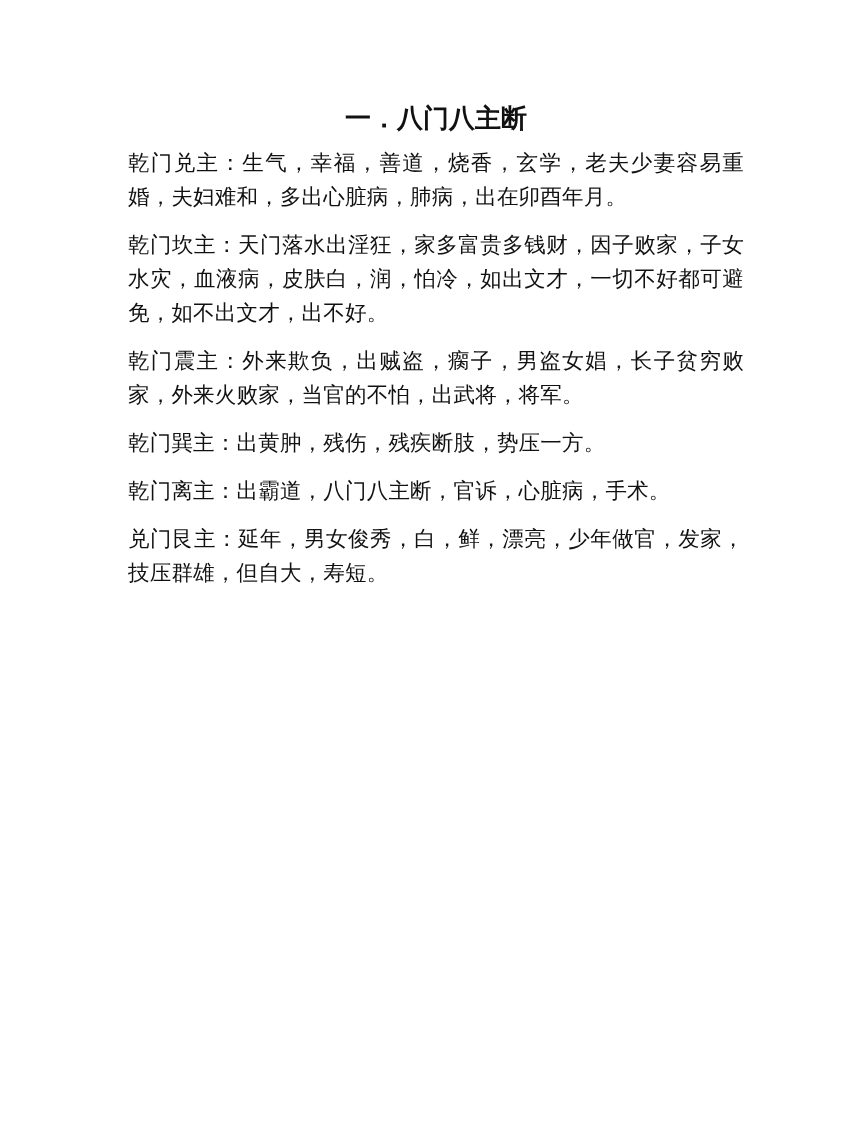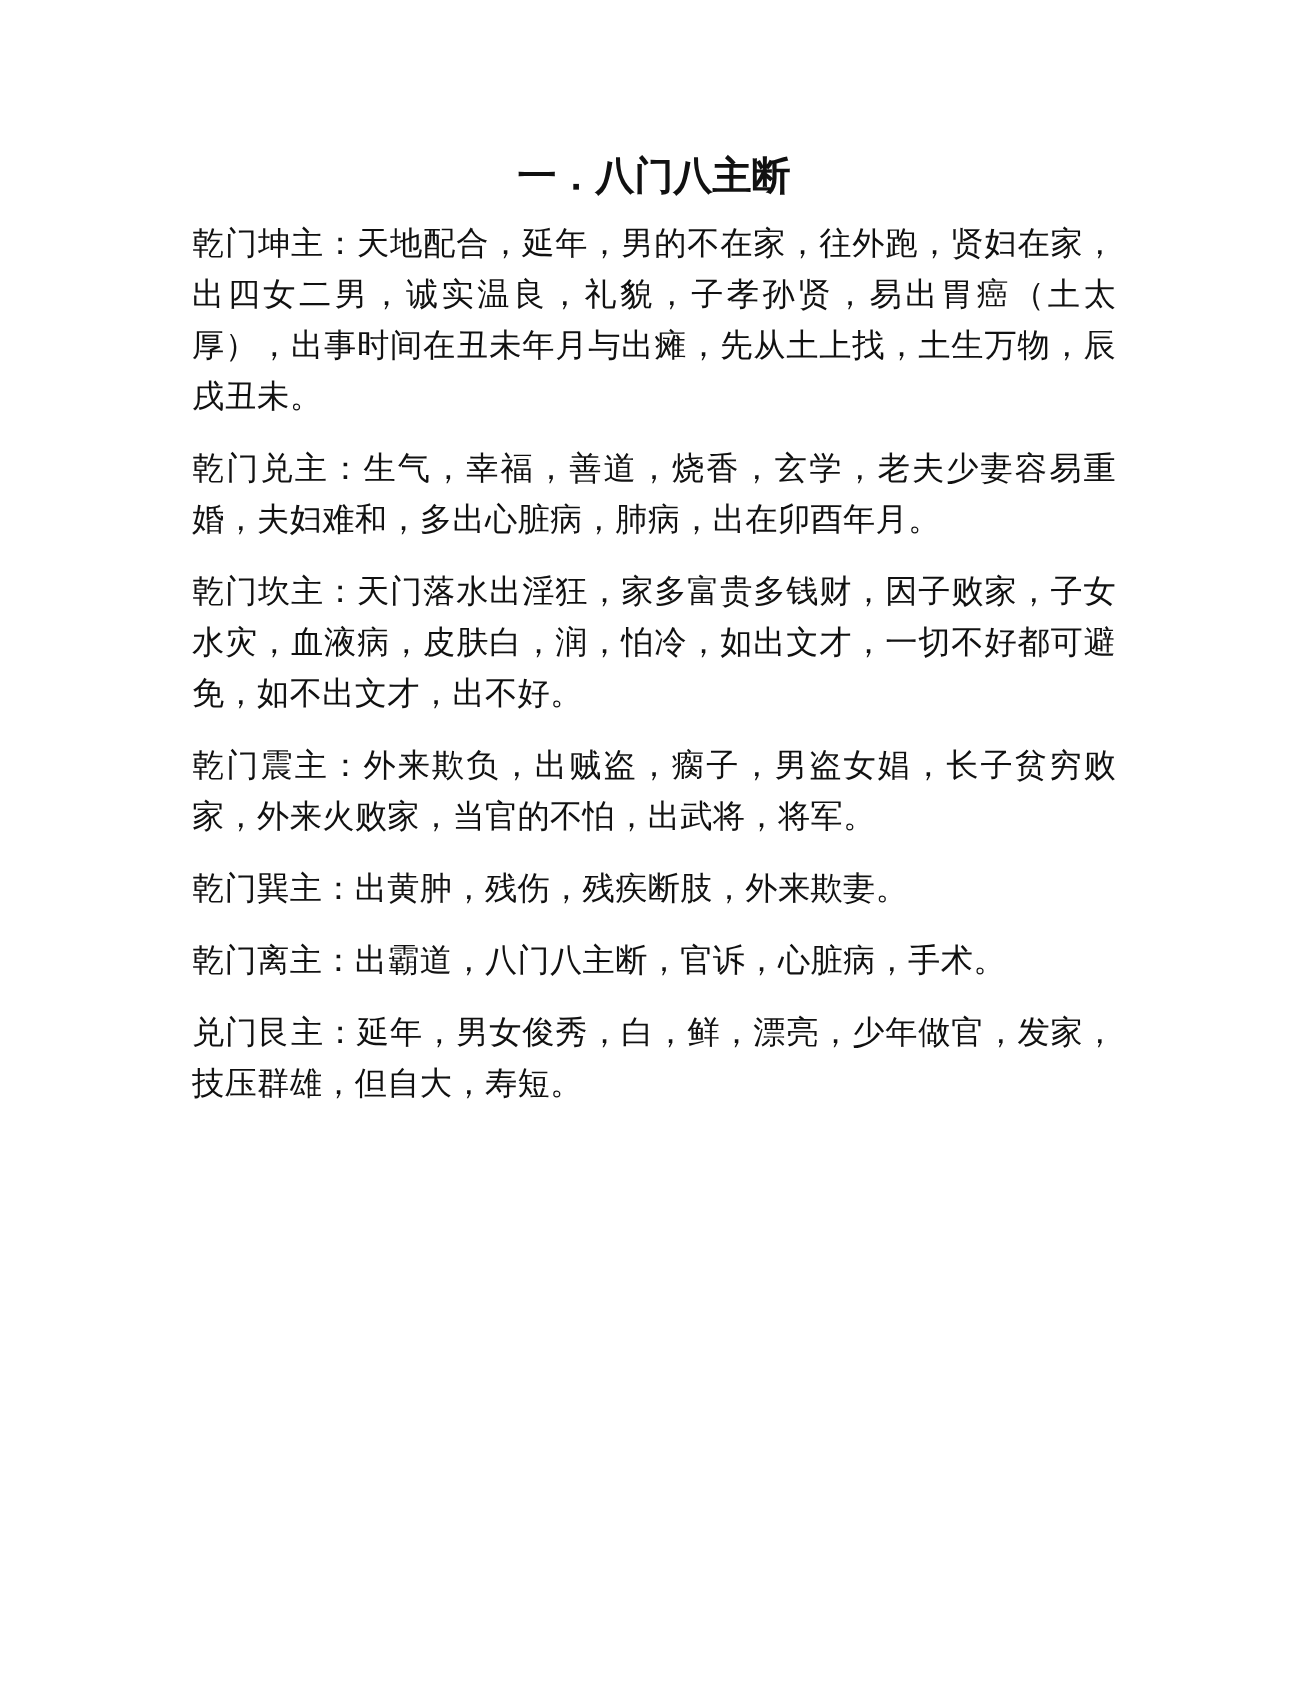--- a/index.html
+++ b/index.html
@@ -17,20 +17,19 @@
     .para {
       font-size: 21.5px; line-height: 34px; margin: 0 0 14px 0;
       text-align: justify; letter-spacing: 0.2px;
     }
   </style>
 </head>
 <body>
 
 <div class="page">
   <div class="title">一．八门八主断</div>
-  <p class="para">乾门坤主：天地配合，延年，男的不在家，往外跑，贤妇在家，出四女二男，诚实温良，礼貌，子孝孙贤，易出胃癌（土太厚），出事时间在丑未年月与出瘫，先从土上找，土生万物，辰戌丑未。</p>
   <p class="para">乾门兑主：生气，幸福，善道，烧香，玄学，老夫少妻容易重婚，夫妇难和，多出心脏病，肺病，出在卯酉年月。</p>
   <p class="para">乾门坎主：天门落水出淫狂，家多富贵多钱财，因子败家，子女水灾，血液病，皮肤白，润，怕冷，如出文才，一切不好都可避免，如不出文才，出不好。</p>
   <p class="para">乾门震主：外来欺负，出贼盗，瘸子，男盗女娼，长子贫穷败家，外来火败家，当官的不怕，出武将，将军。</p>
-  <p class="para">乾门巽主：出黄肿，残伤，残疾断肢，外来欺妻。</p>
+  <p class="para">乾门巽主：出黄肿，残伤，残疾断肢，势压一方。</p>
   <p class="para">乾门离主：出霸道，八门八主断，官诉，心脏病，手术。</p>
   <p class="para">兑门艮主：延年，男女俊秀，白，鲜，漂亮，少年做官，发家，技压群雄，但自大，寿短。</p>
 </div>
 
 </body></html>

